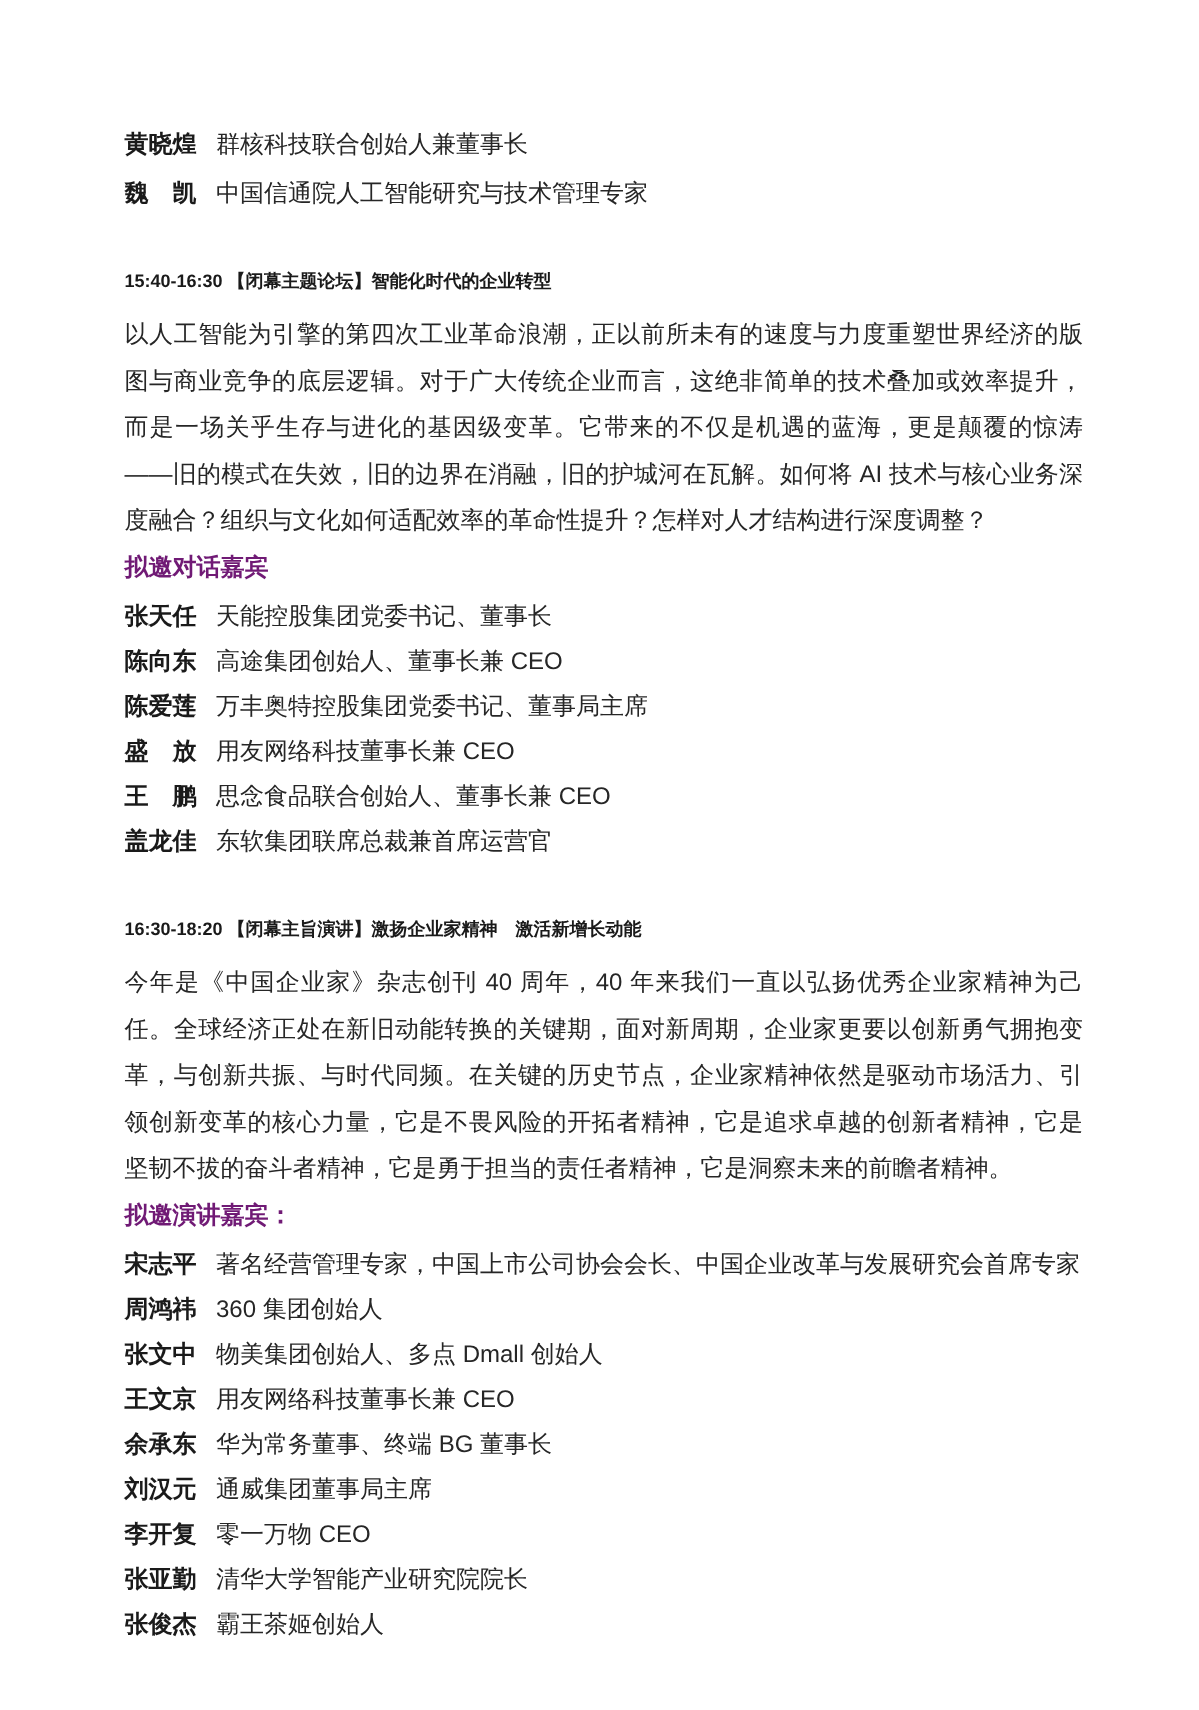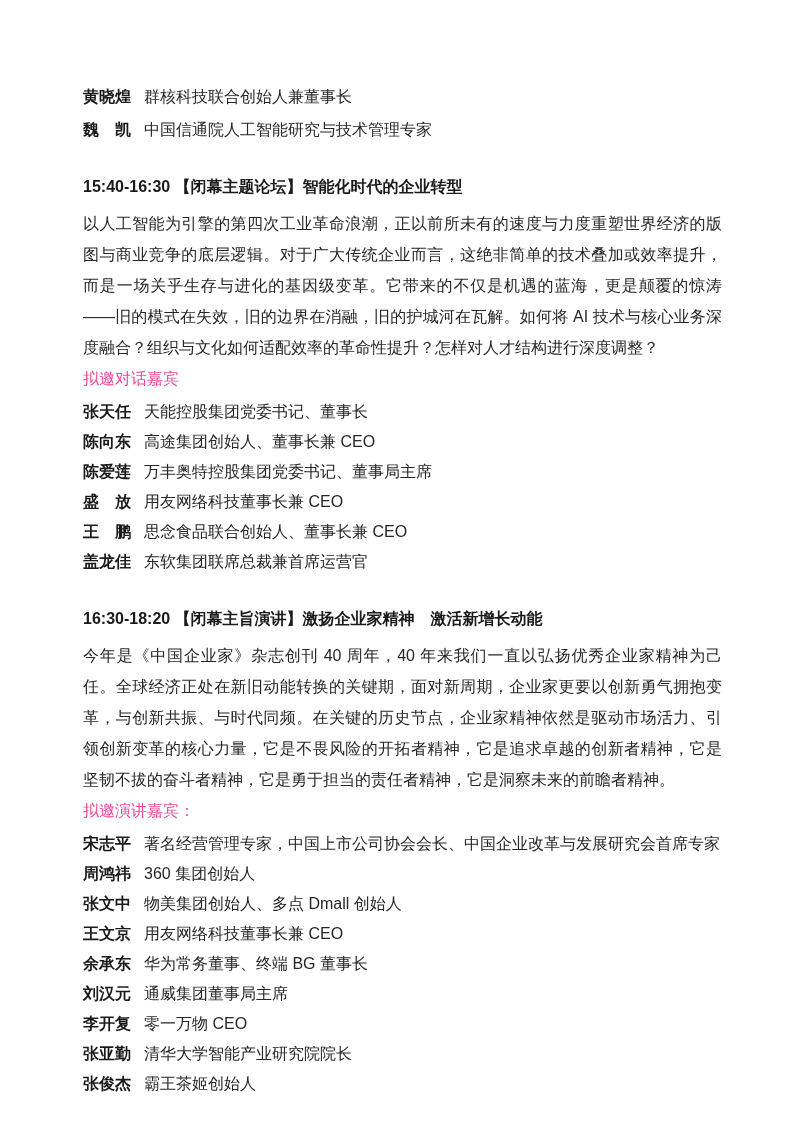--- a/index.html
+++ b/index.html
@@ -34,34 +34,34 @@
     margin-right: 9px;
     font-weight: bold;
     color: #1a1a1a;
   }
   .guest-row .title {
     color: #262626;
   }
   .session-heading {
     font-weight: bold;
     color: #1a1a1a;
-    font-size: 16px;
+    font-size: 12px;
     line-height: 22px;
     margin-top: 36px;
   }
   .session-desc {
     margin-top: 10px;
     line-height: 31px;
     text-align: justify;
     text-justify: inter-ideograph;
     color: #262626;
   }
   .guests-label {
-    font-weight: normal;
-    color: #ec4899;
+    font-weight: bold;
+    color: #701a75;
     line-height: 21px;
     margin-top: 5px;
     margin-bottom: 12px;
   }
   .guest-list .guest-row {
     margin-bottom: 9px;
   }
 </style>
 </head>
 <body>

